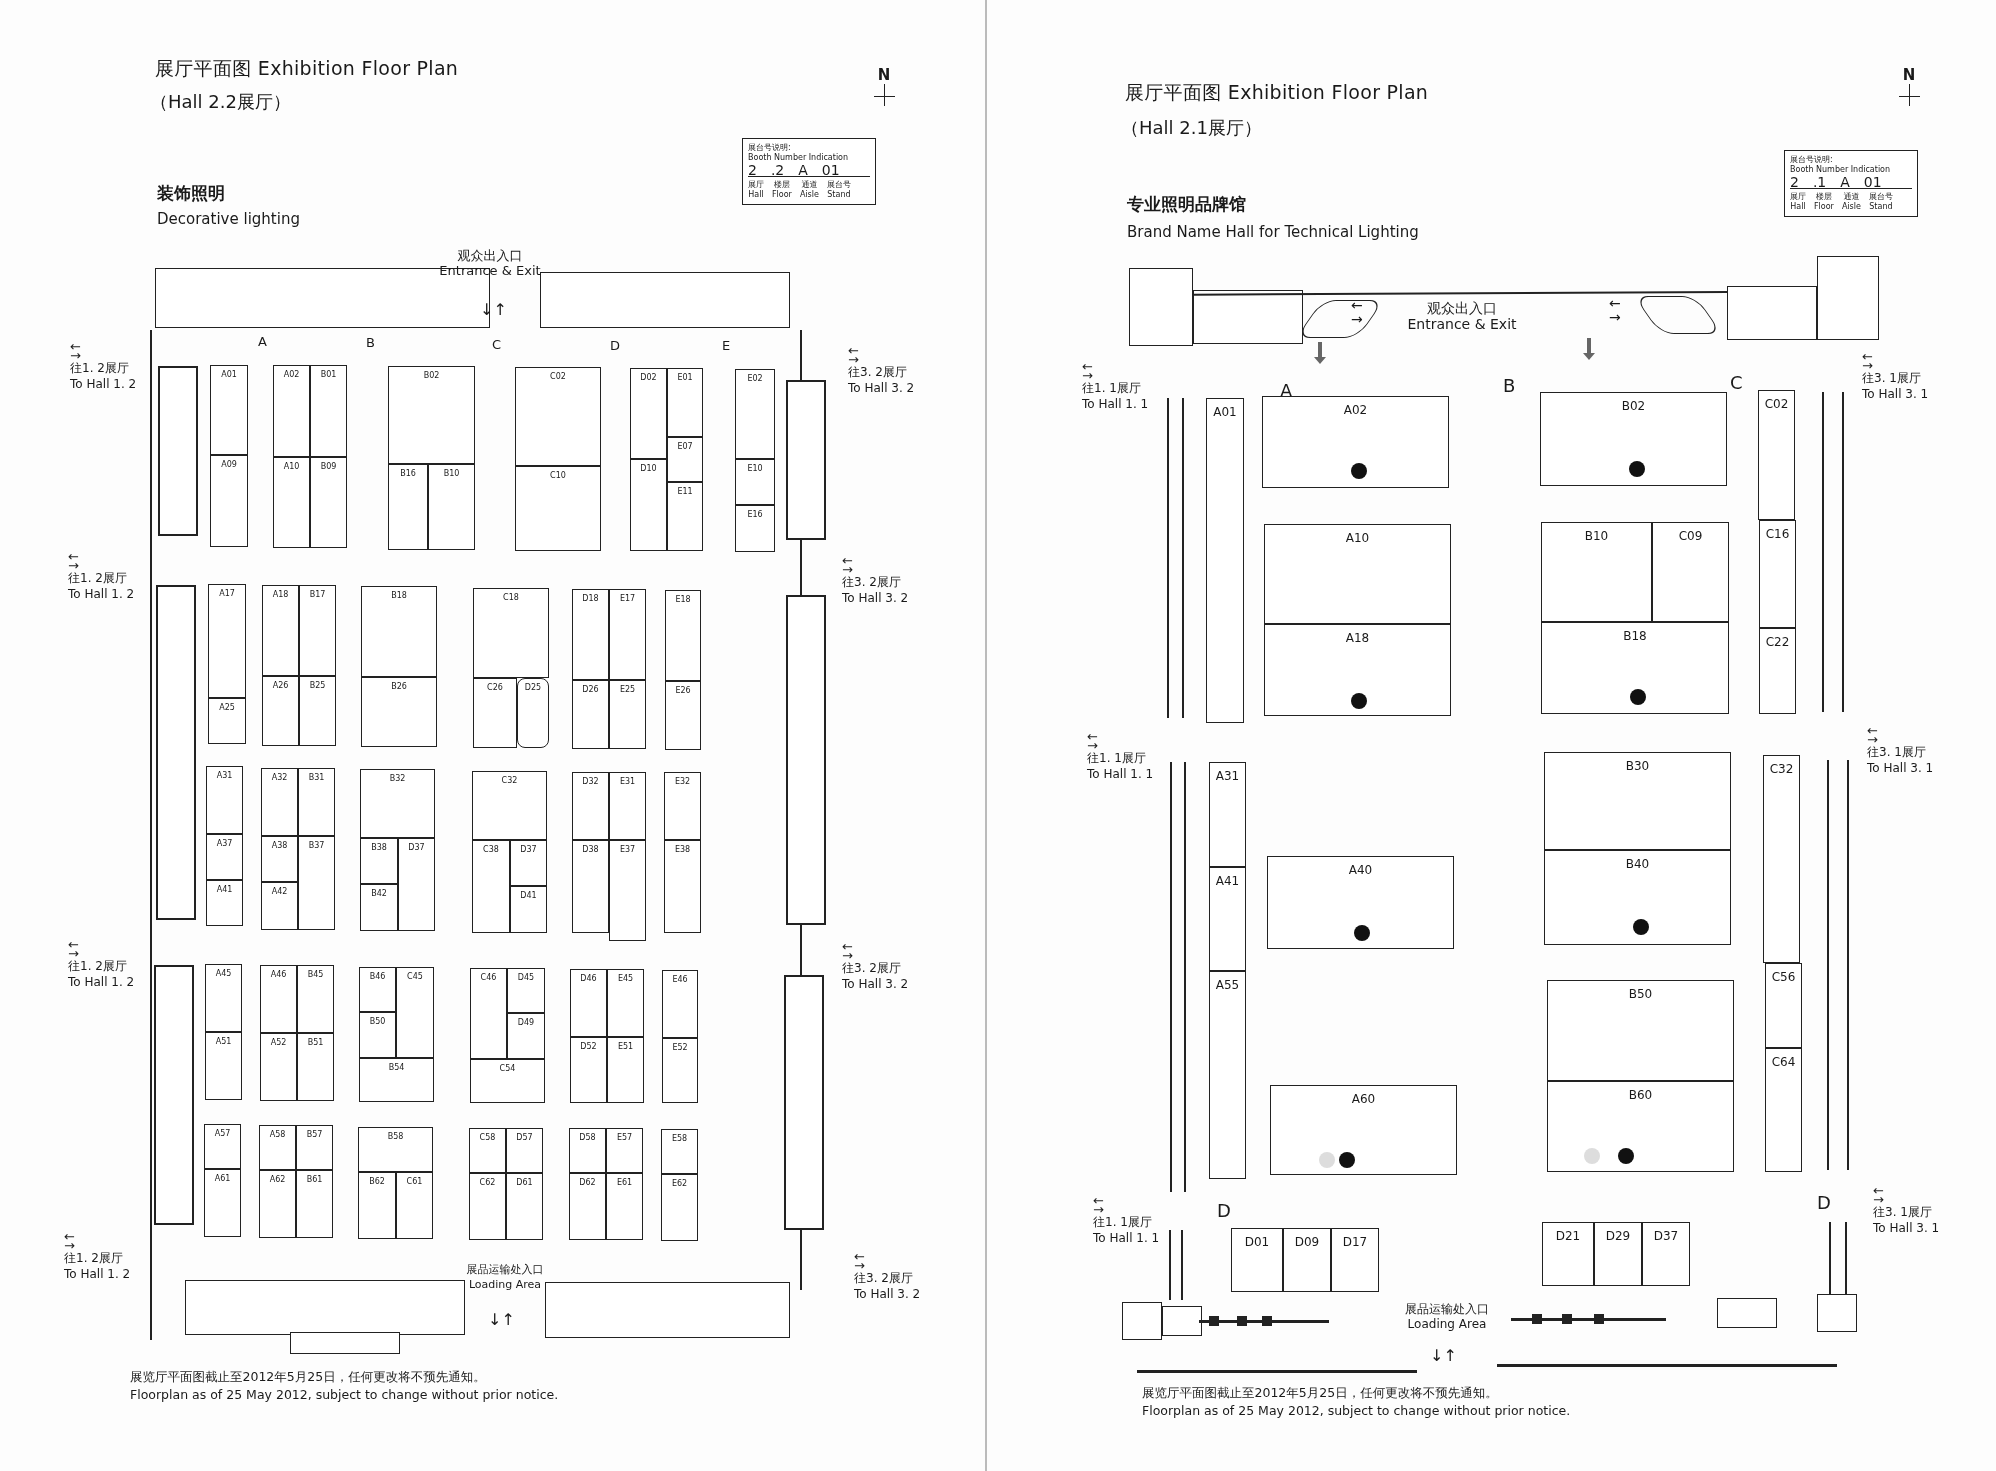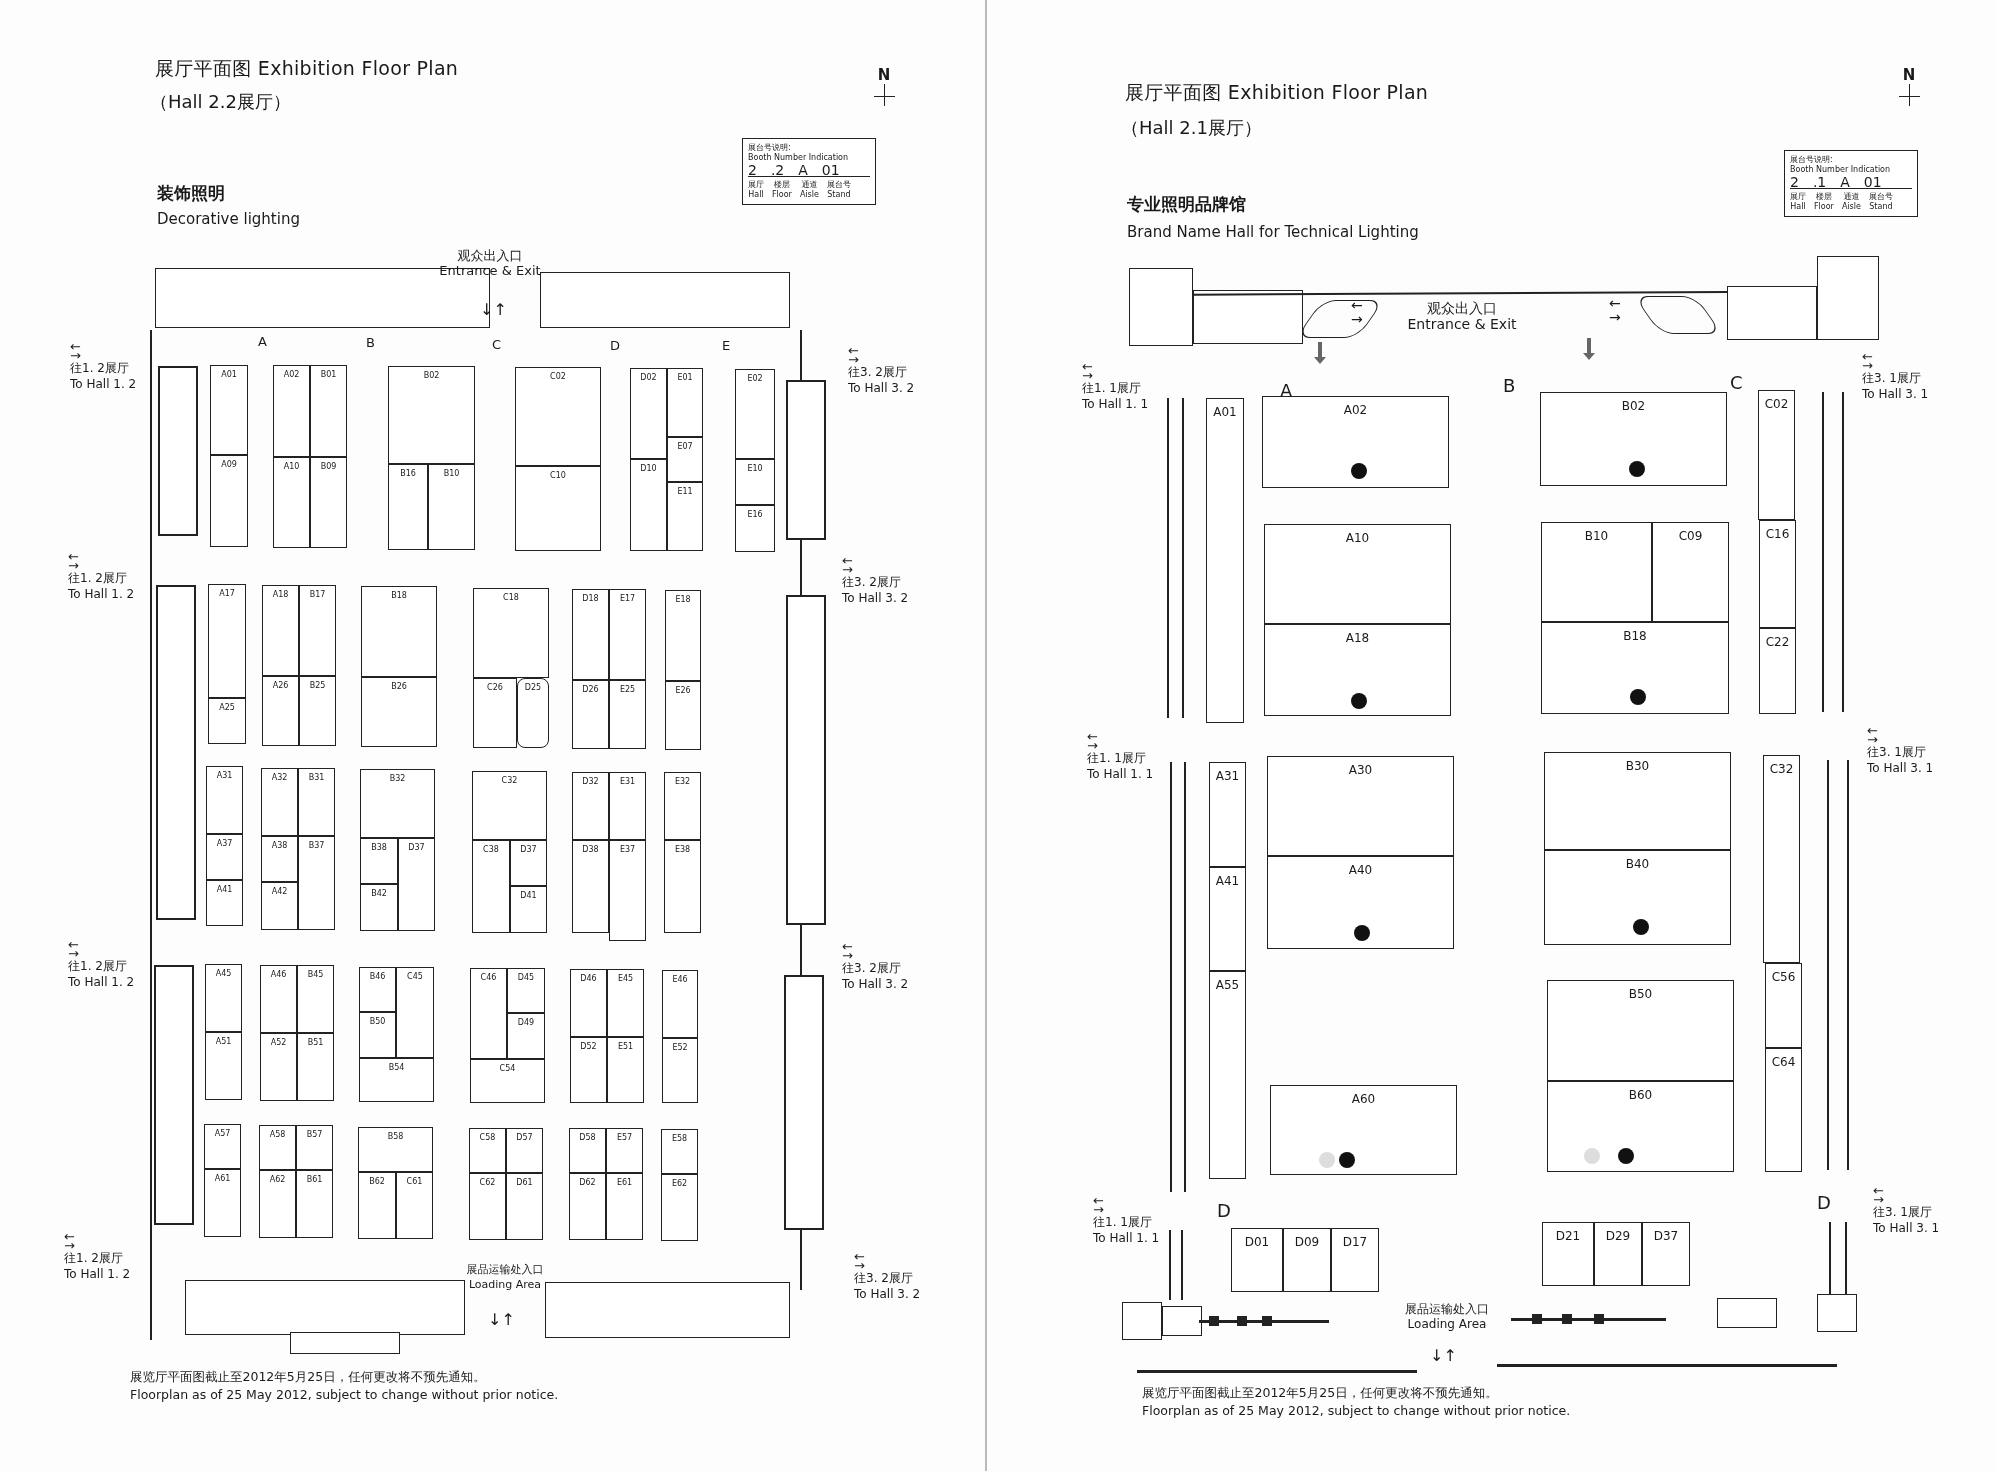--- a/index.html
+++ b/index.html
@@ -625,23 +625,20 @@
 
   <div class="booth big" style="left:222px;top:762px;width:37px;height:105px;">
       <span>A31</span>
     </div>
   <div class="booth big" style="left:222px;top:867px;width:37px;height:104px;">
       <span>A41</span>
     </div>
   <div class="booth big" style="left:222px;top:971px;width:37px;height:208px;">
       <span>A55</span>
     </div>
-  <div class="booth big" style="left:280px;top:756px;width:187px;height:100px;">
-      <span>A30</span>
-    </div>
   <div class="booth big" style="left:280px;top:856px;width:187px;height:93px;">
       <span>A40</span>
       <div class="dot" style="left:86px;top:68px;"></div>
     </div>
   <div class="booth big" style="left:557px;top:752px;width:187px;height:98px;">
       <span>B30</span>
     </div>
   <div class="booth big" style="left:557px;top:850px;width:187px;height:95px;">
       <span>B40</span>
       <div class="dot" style="left:88px;top:68px;"></div>

